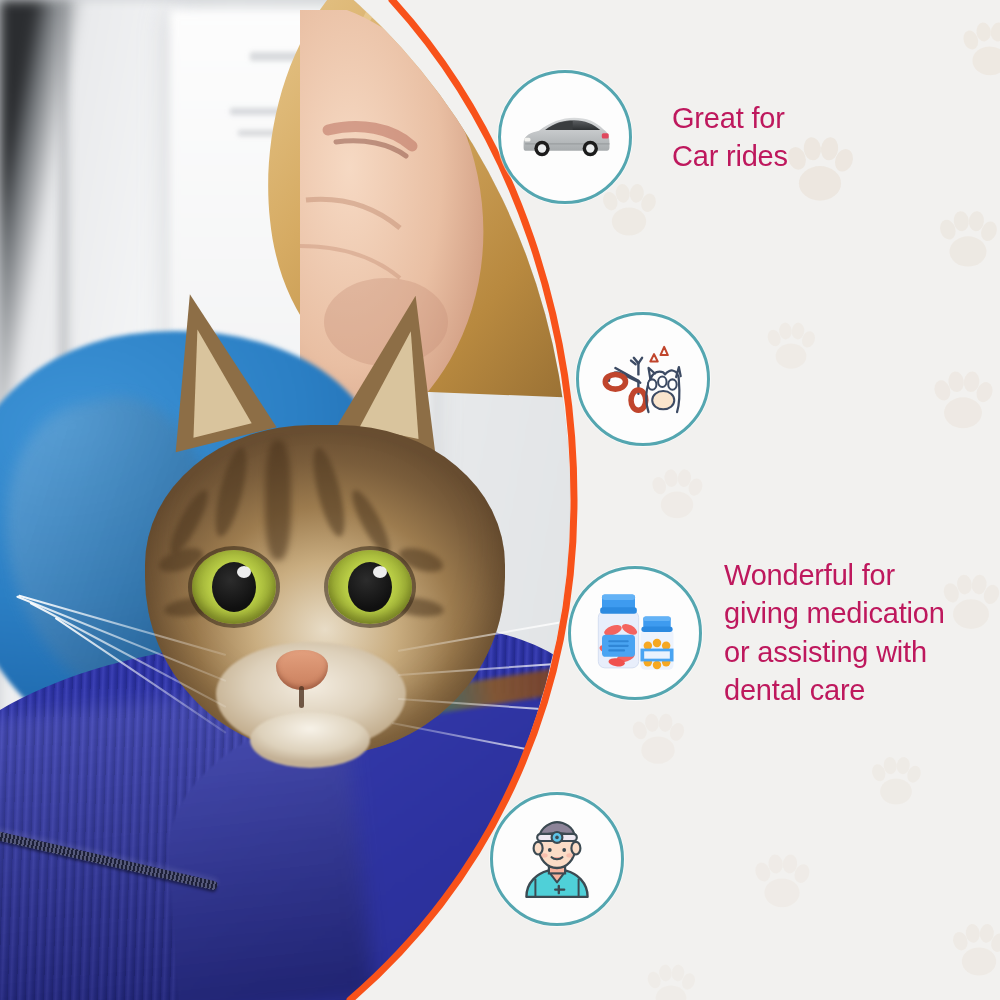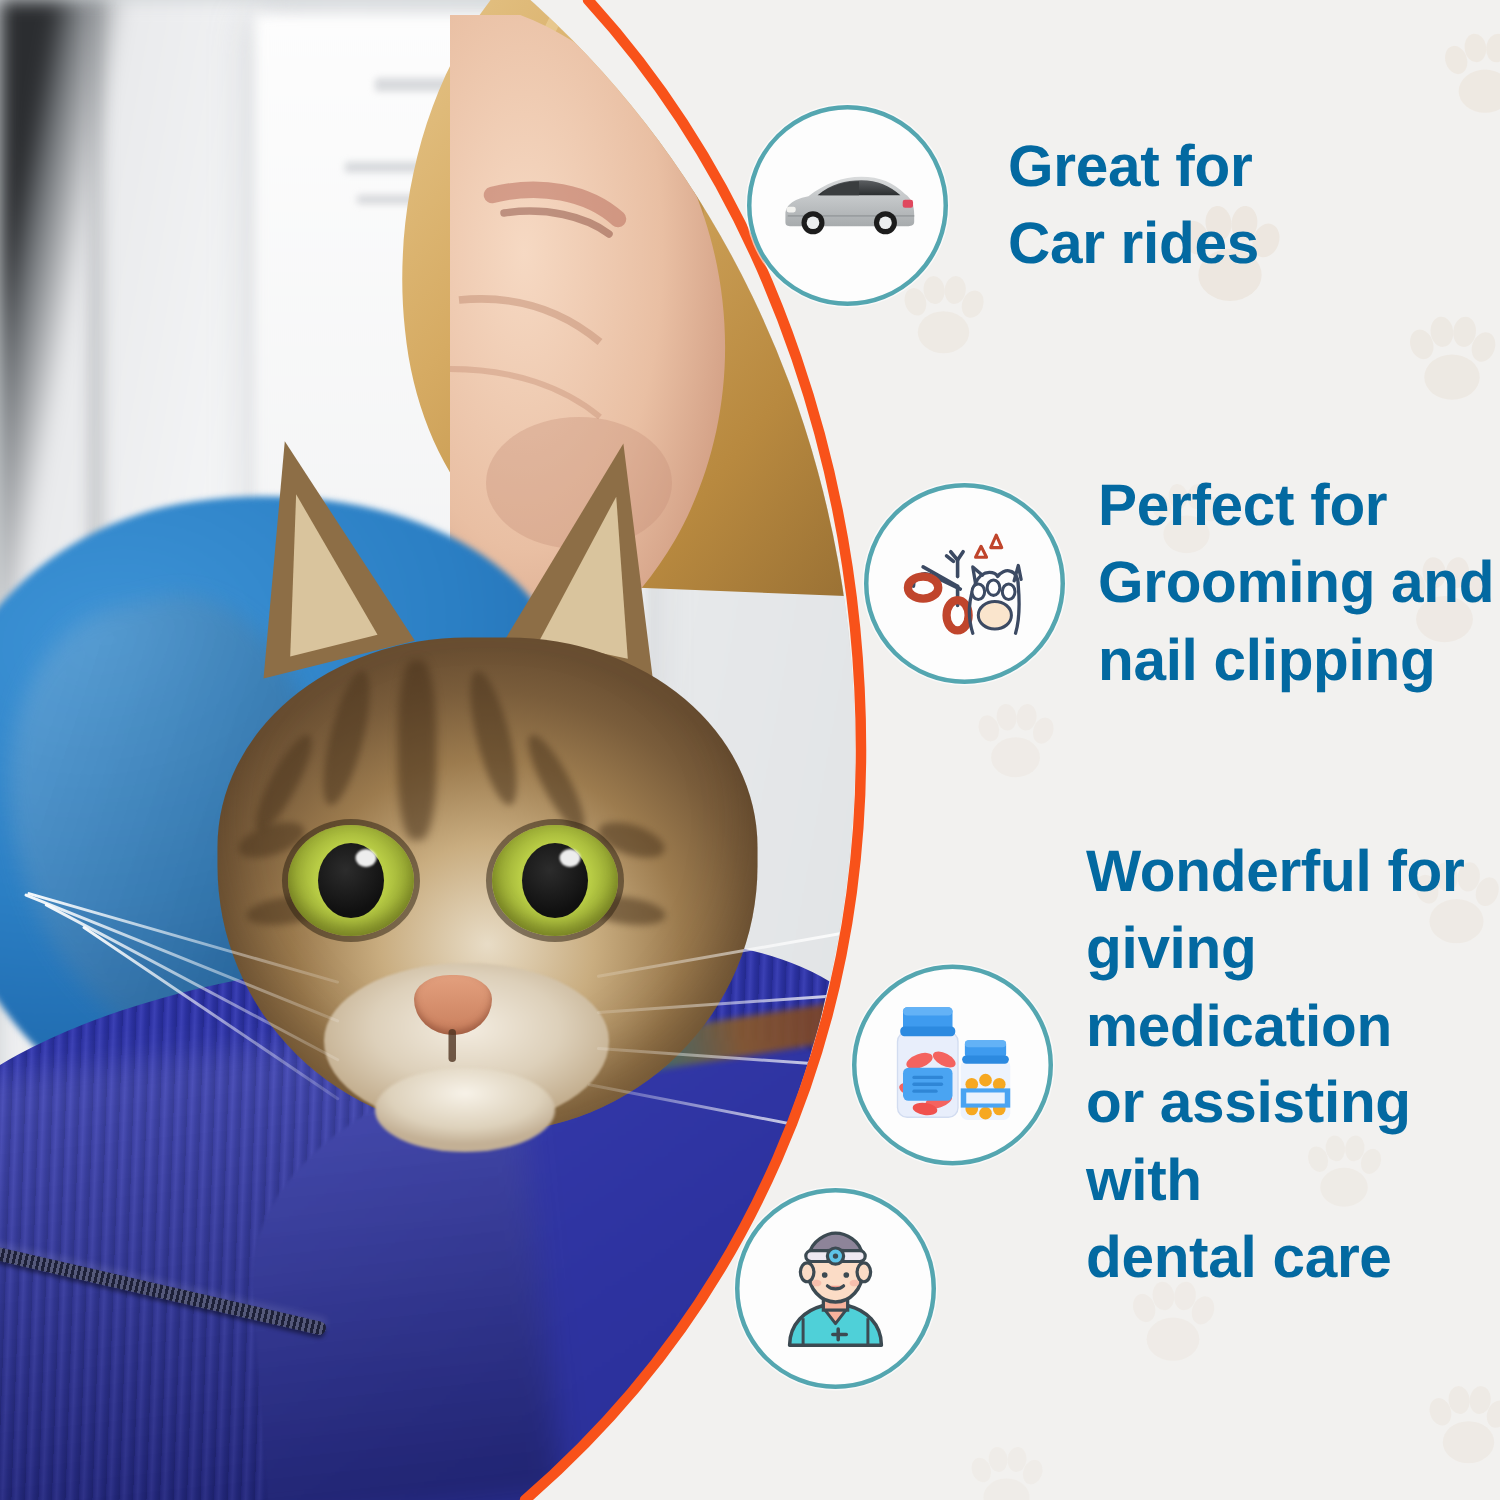--- a/index.html
+++ b/index.html
@@ -269,24 +269,24 @@
     border-radius: 50%;
     background: #fdfdfd;
     border: 3px solid #54a6b0;
     display: flex;
     align-items: center;
     justify-content: center;
     box-shadow: 0 0 0 1px rgba(255,255,255,.6);
   }
   .feature-text {
     margin-left: 22px;
-    color: #0369a1;
-    font-size: 39px;
+    color: #be185d;
+    font-size: 29px;
     line-height: 1.32;
-    font-weight: 700;
+    font-weight: 400;
     letter-spacing: -.2px;
     white-space: pre-line;
   }
 
   
   #feature-0 { left: 498px; top: 70px; }
   #feature-1 { left: 576px; top: 312px; }
   #feature-2 { left: 568px; top: 556px; justify-content: center; }
   #feature-3 { left: 490px; top: 792px; }
   #feature-0 .feature-text { margin-left: 40px; }
@@ -574,23 +574,20 @@
           <ellipse cx="72" cy="73" rx="12" ry="10" fill="#fae5cd" stroke="#3c4a63" stroke-width="2.2"></ellipse>
           <ellipse cx="60" cy="56" rx="4.6" ry="5.6" fill="#fff" stroke="#3c4a63" stroke-width="2.2"></ellipse>
           <ellipse cx="71" cy="53" rx="4.6" ry="5.6" fill="#fff" stroke="#3c4a63" stroke-width="2.2"></ellipse>
           <ellipse cx="82" cy="56" rx="4.6" ry="5.6" fill="#fff" stroke="#3c4a63" stroke-width="2.2"></ellipse>
           <g fill="none" stroke="#c0452c" stroke-width="2.2" stroke-linejoin="round">
             <path d="M58 31 L 62 23 L 66 31 Z"></path>
             <path d="M69 24 L 73 15 L 77 24 Z"></path>
           </g>
         </svg>
       </div>
-      <div class="feature-text">Perfect for
-Grooming and
-nail clipping</div>
     </div>
 
     <div class="feature" id="feature-2">
       <div class="icon-circle">
         <svg width="92" height="88" viewBox="0 0 100 96">
 
           <rect x="10" y="24" width="44" height="62" rx="7" fill="#e8eefb"></rect>
           <rect x="10" y="24" width="44" height="62" rx="7" fill="none" stroke="#d2dcf0" stroke-width="1"></rect>
           <rect x="14" y="6" width="36" height="17" rx="3" fill="#3e9bef"></rect>
           <rect x="14" y="6" width="36" height="6" rx="3" fill="#63b2f6"></rect>

